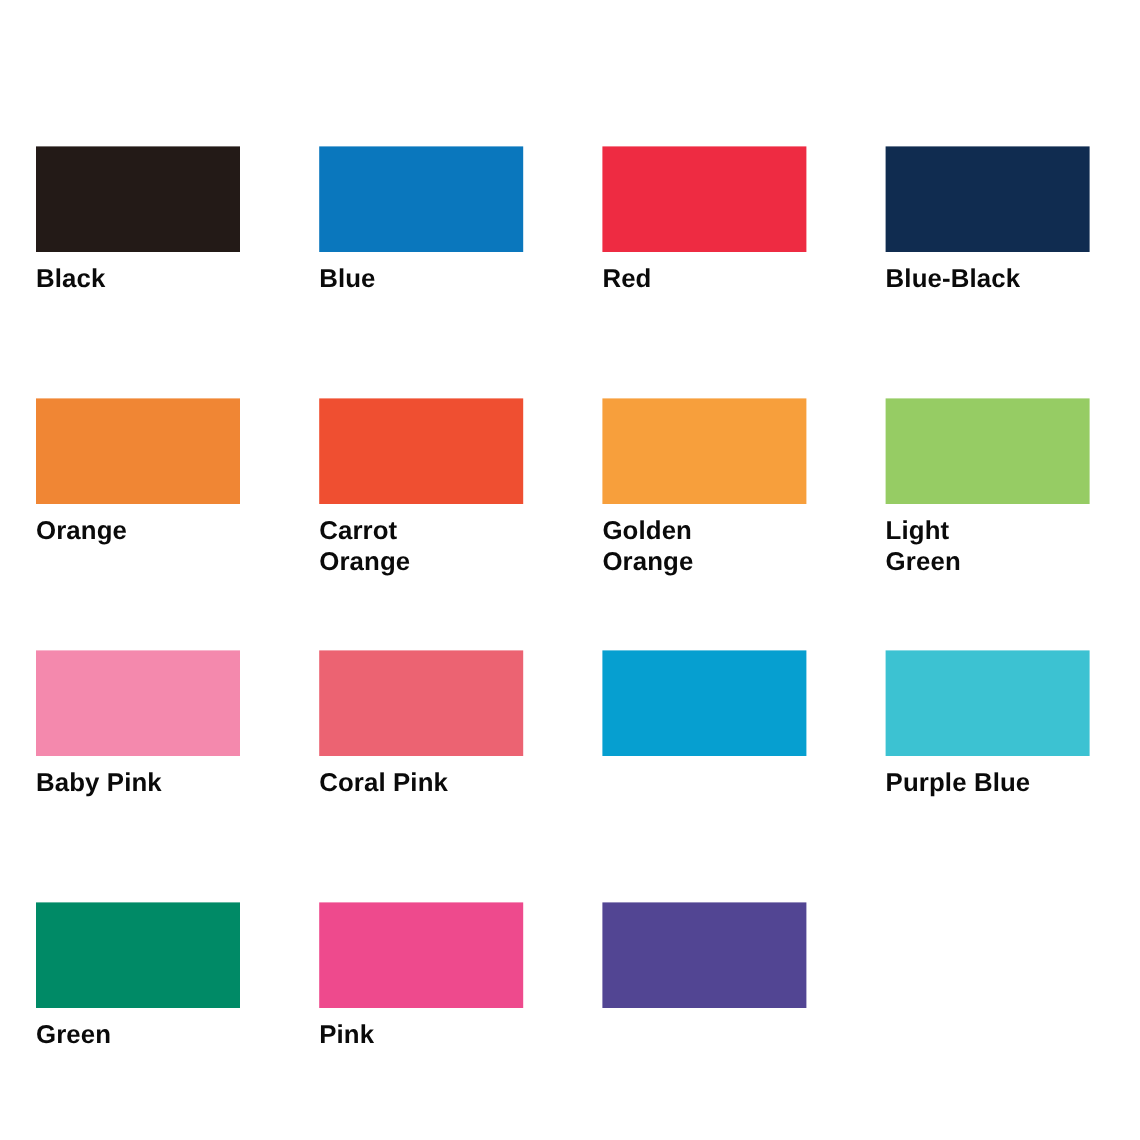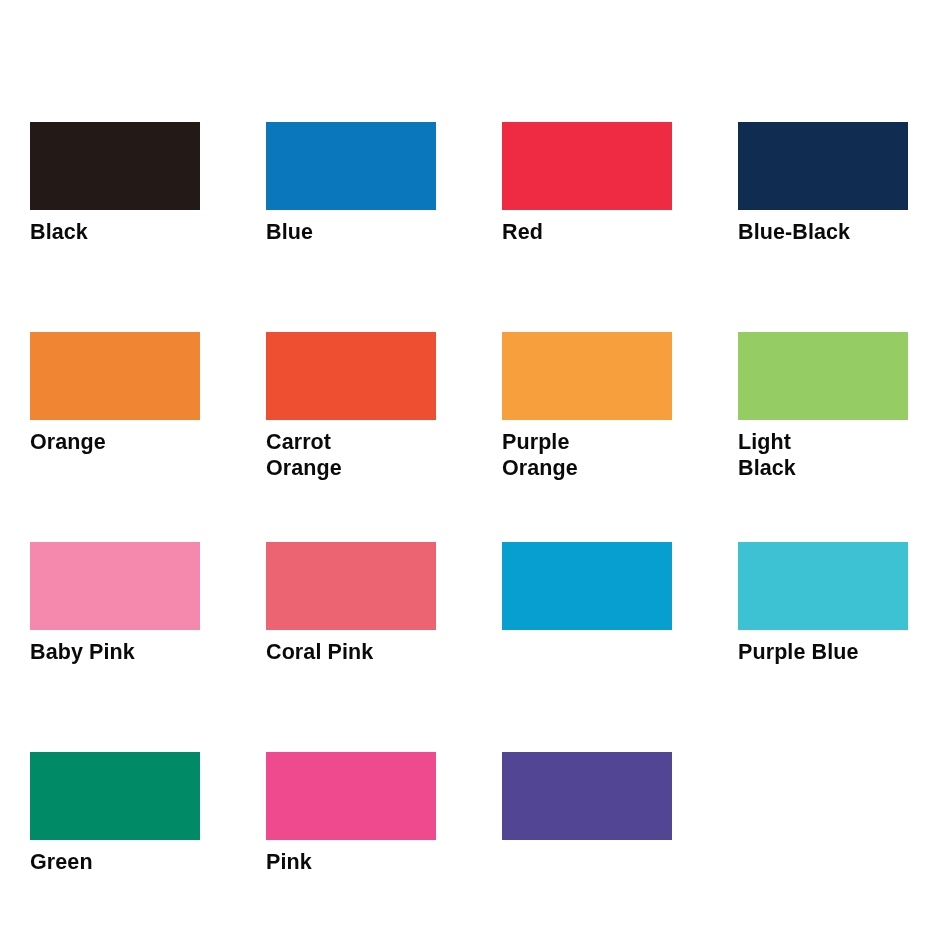--- a/index.html
+++ b/index.html
@@ -86,27 +86,27 @@
       <span class="swatch-chip" style="background-color: rgb(240, 134, 52);"></span>
       <span class="swatch-label">Orange</span>
     </div>
     <div class="swatch-cell">
       <span class="swatch-chip" style="background-color: rgb(239, 79, 49);"></span>
       <span class="swatch-label">Carrot
 Orange</span>
     </div>
     <div class="swatch-cell">
       <span class="swatch-chip" style="background-color: rgb(247, 159, 60);"></span>
-      <span class="swatch-label">Purple
+      <span class="swatch-label">Golden
 Orange</span>
     </div>
     <div class="swatch-cell">
       <span class="swatch-chip" style="background-color: rgb(150, 204, 100);"></span>
       <span class="swatch-label">Light
-Black</span>
+Green</span>
     </div>
   </div>
 
   <div class="swatch-row">
     <div class="swatch-cell">
       <span class="swatch-chip" style="background-color: rgb(244, 137, 173);"></span>
       <span class="swatch-label">Baby Pink</span>
     </div>
     <div class="swatch-cell">
       <span class="swatch-chip" style="background-color: rgb(236, 99, 114);"></span>

